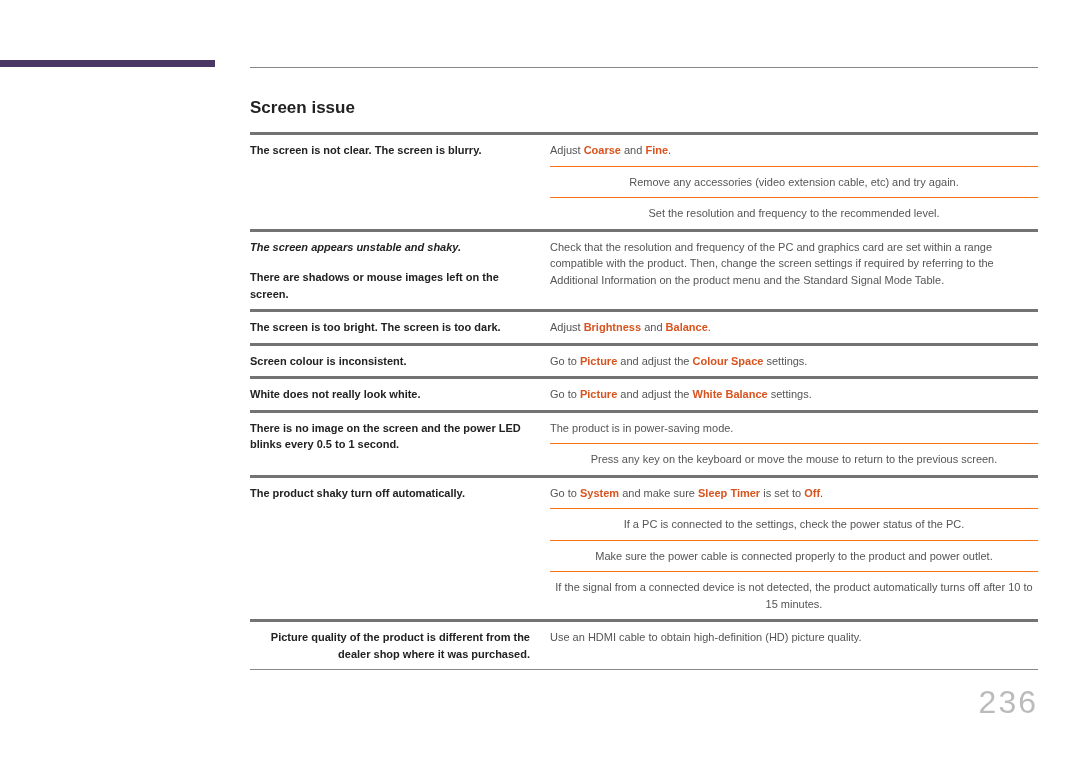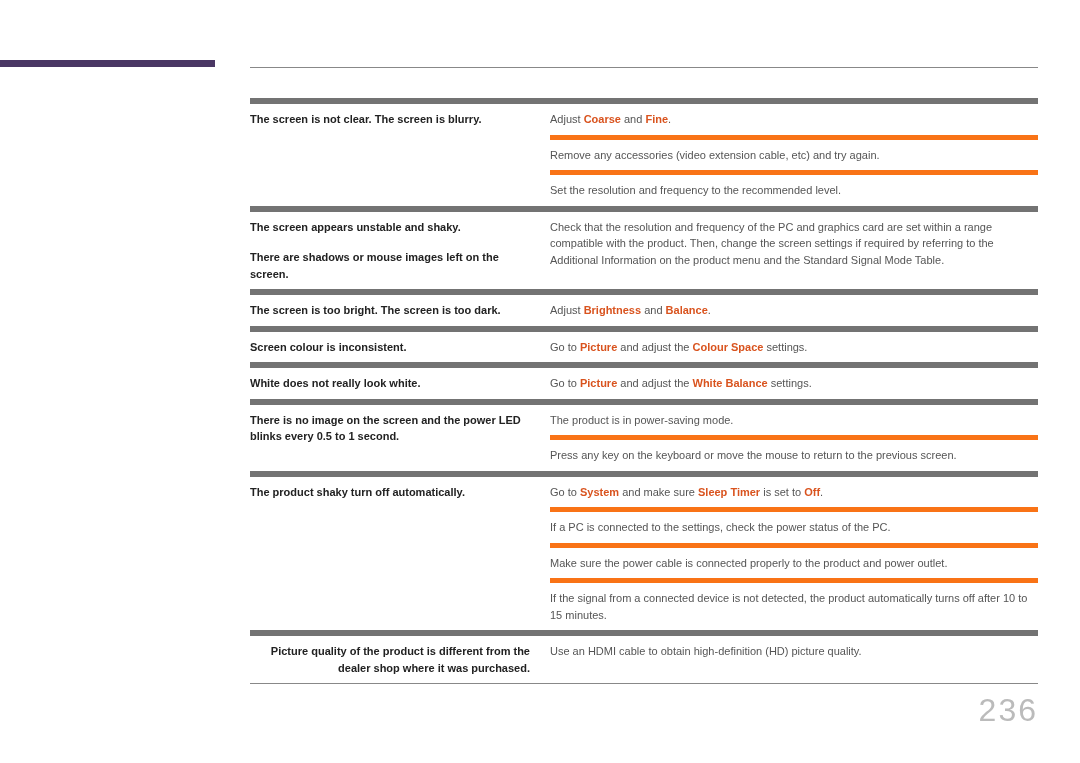--- a/index.html
+++ b/index.html
@@ -54,54 +54,55 @@
     font-weight: 600;
     color: #222;
     padding-right: 20px;
   }
   td.right {
     color: #555;
     font-weight: 400;
     margin-left: 36px;
   }
   .hl { color: #d9531e; font-weight: 600; }
-  .row-top { border-top: 6px solid #737373; }
-  .cell-top { border-top: 5px solid #f97316; }
+  .row-top { border-top: 3px solid #737373; }
+  .cell-top { border-top: 1px solid #f97316; text-align: center; }
   .page-number {
     position: absolute;
-    bottom: 34px;
+    bottom: 42px;
     right: 42px;
     font-size: 32px;
     color: #bbb;
     font-weight: 300;
     letter-spacing: 2px;
   }
 </style>
 </head>
 <body>
 
 <div class="purple-bar"></div>
 <div class="top-line"></div>
 
 <div class="content">
+  <h2 class="section-title">Screen issue</h2>
   <table>
     <tbody id="tbody">
         <tr>
           <td class="left row-top" rowspan="3">The screen is not clear. The screen is blurry.</td>
           <td class="right row-top">Adjust <span class="hl">Coarse</span> and <span class="hl">Fine</span>.</td>
         </tr>
         <tr>
           <td class="right cell-top">Remove any accessories (video extension cable, etc) and try again.</td>
         </tr>
         <tr>
           <td class="right cell-top">Set the resolution and frequency to the recommended level.</td>
         </tr>
         <tr>
           <td class="left row-top" rowspan="1">
-            <div style="padding-bottom: 14px;">The screen appears unstable and shaky.</div>
+            <div style="padding-bottom: 14px; font-style: italic;">The screen appears unstable and shaky.</div>
             <div>There are shadows or mouse images left on the screen.</div>
           </td>
           <td class="right row-top">Check that the resolution and frequency of the PC and graphics card are set within a range compatible with the product. Then, change the screen settings if required by referring to the Additional Information on the product menu and the Standard Signal Mode Table.</td>
         </tr>
         <tr>
           <td class="left row-top" rowspan="1">The screen is too bright. The screen is too dark.</td>
           <td class="right row-top">Adjust <span class="hl">Brightness</span> and <span class="hl">Balance</span>.</td>
         </tr>
         <tr>
           <td class="left row-top" rowspan="1">Screen colour is inconsistent.</td>

